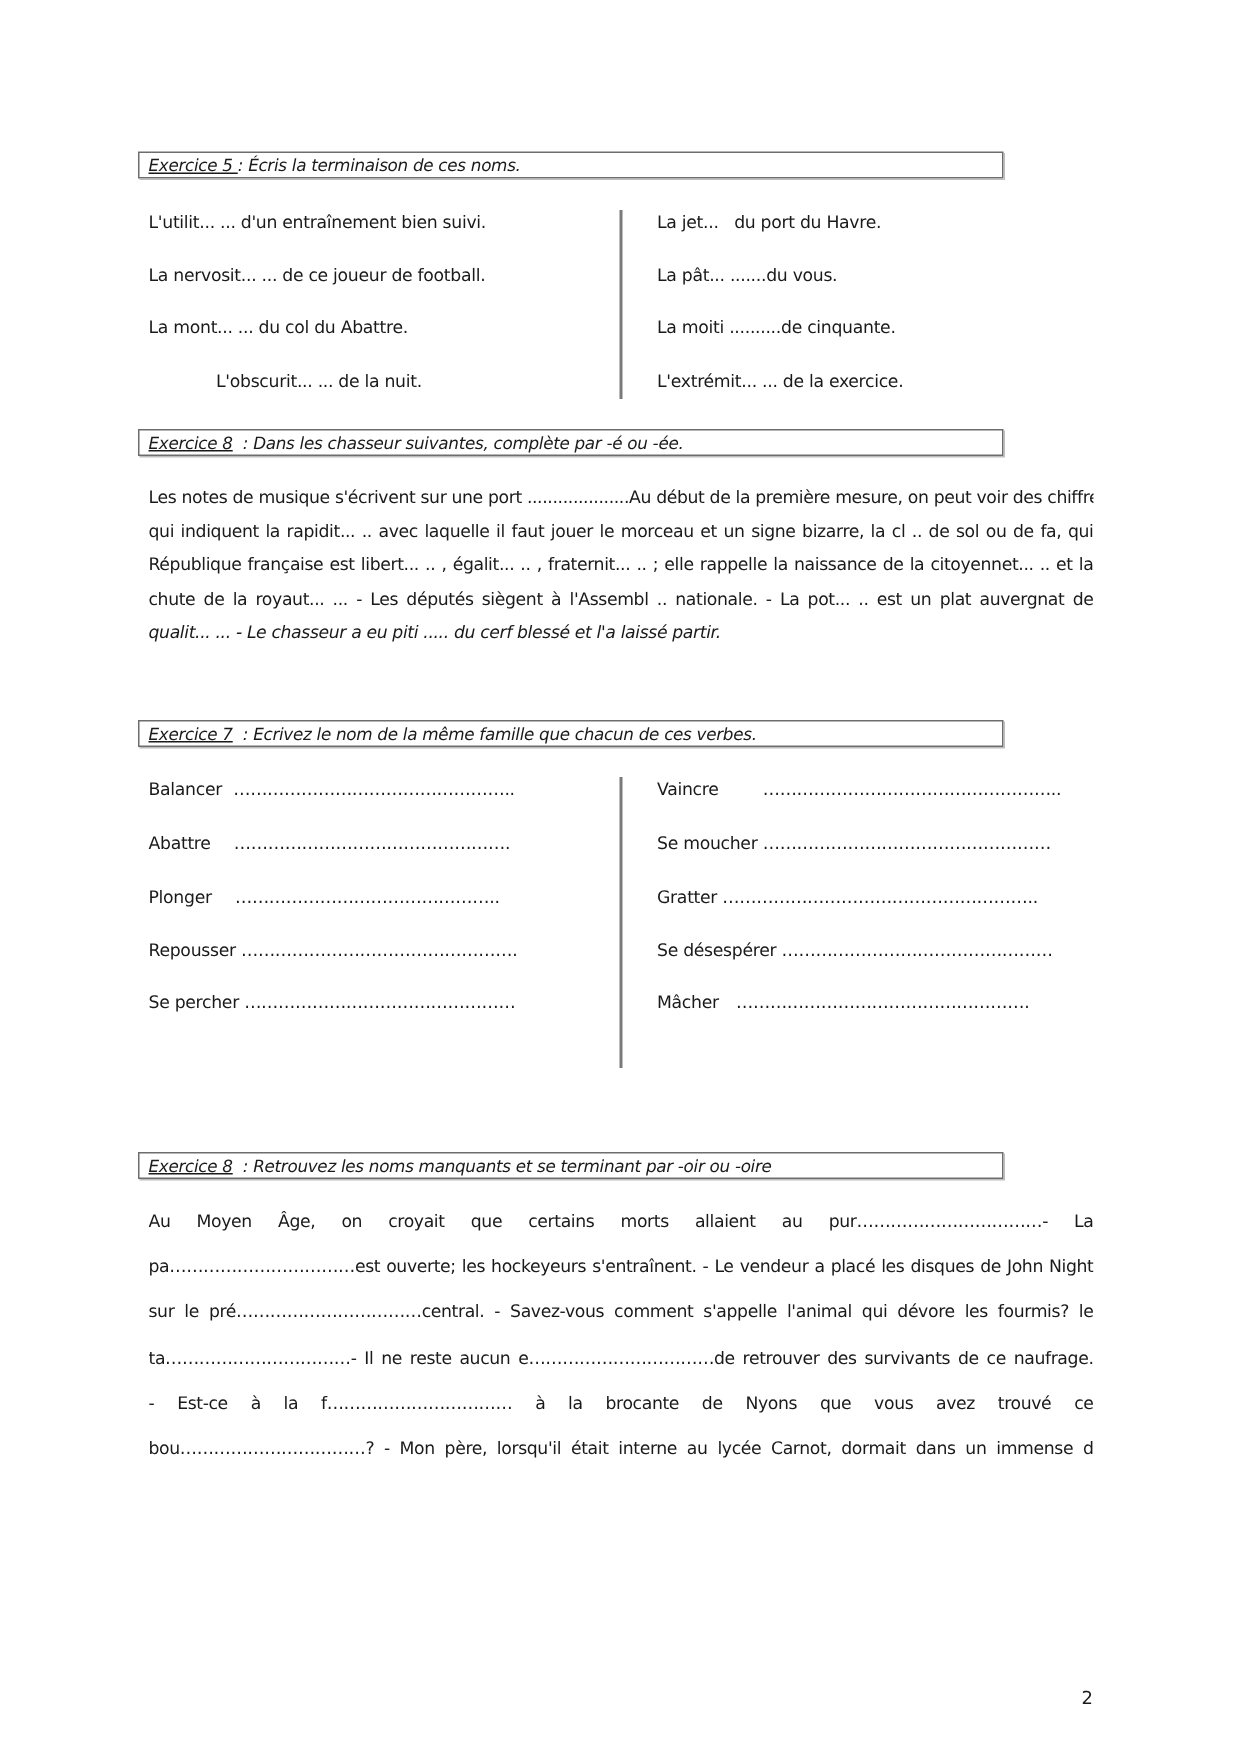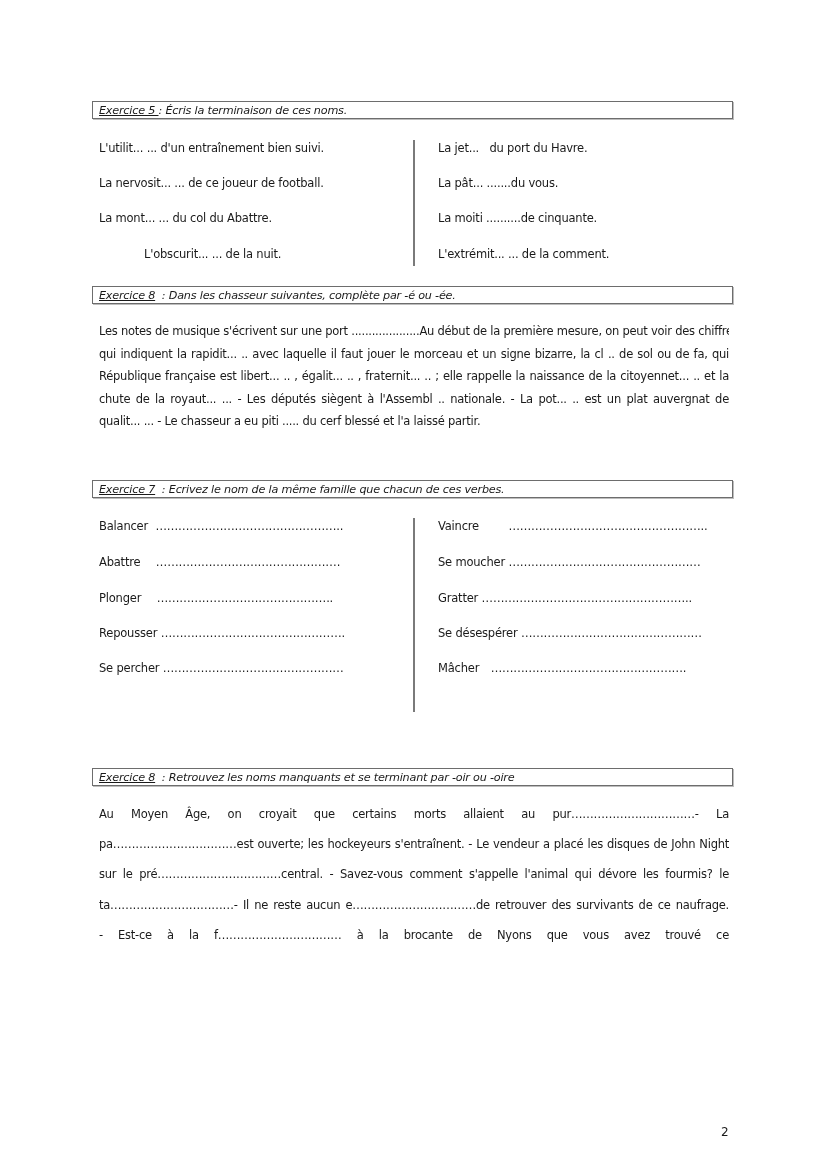--- a/index.html
+++ b/index.html
@@ -1,58 +1,58 @@
 <!DOCTYPE html>
 <html><head>
   <meta charset="utf-8">
   <style>
     html, body { margin: 0; padding: 0; background: #ffffff; }
     body {
       width: 828px; height: 1171px; position: relative; overflow: hidden;
       font-family: "DejaVu Sans", sans-serif; color: #1a1a1a;
     }
     .hdr {
-      position: absolute; left: 92px; width: 641px; height: 18px;
+      position: absolute; left: 92px; width: 577px; height: 18px;
       border: 1px solid #6d6d6d; box-shadow: 1px 1px 0 #bdbdbd;
       font-style: italic; font-size: 11.2px; line-height: 18px;
       padding-left: 6px; box-sizing: border-box; letter-spacing: -0.2px;
       white-space: nowrap;
     }
     .hdr .ex { text-decoration: underline; }
     .col-item {
       position: absolute; font-size: 11.5px; white-space: nowrap; letter-spacing: -0.2px;
     }
     .vline { position: absolute; width: 2px; background: #7a7a7a; left: 413px; }
     .para {
       position: absolute; left: 99px; width: 630px; font-size: 11.5px;
       text-align: justify; letter-spacing: -0.25px;
     }
     .para .ln { display: block; height: 22.5px; line-height: 22.5px; text-align: justify; text-align-last: justify; white-space: nowrap; overflow: hidden; }
-    .para .ln.last { text-align-last: left; }
+    .para .ln.last { text-align-last: left; font-style: italic; }
     .para8 .ln { height: 30.2px; line-height: 30.2px; }
     .pagenum { position: absolute; left: 721px; top: 1125px; font-size: 12px; }
   </style>
 </head>
 <body>
 
 <div class="hdr" style="top:101px;">
   <span class="ex">Exercice 5 </span><span> : Écris la terminaison de ces noms.</span>
 </div>
 <div>
   <div class="col-item" style="left:99px;top:141px;">L'utilit... ... d'un entraînement bien suivi.</div>
   <div class="col-item" style="left:99px;top:176px;">La nervosit... ... de ce joueur de football.</div>
   <div class="col-item" style="left:99px;top:211px;">La mont... ... du col du Abattre.</div>
   <div class="col-item" style="left:96px;top:247px;margin-left:48px;">L'obscurit... ... de la nuit.</div>
 </div>
 <div class="vline" style="top:140px;height:126px;"></div>
 <div>
   <div class="col-item" style="left:438px;top:141px;white-space:pre;">La jet...   du port du Havre.</div>
   <div class="col-item" style="left:438px;top:176px;">La pât... .......du vous.</div>
   <div class="col-item" style="left:438px;top:211px;">La moiti ..........de cinquante.</div>
-  <div class="col-item" style="left:438px;top:247px;">L'extrémit... ... de la comment.</div>
+  <div class="col-item" style="left:438px;top:247px;">L'extrémit... ... de la exercice.</div>
 </div>
 
 <div class="hdr" style="top:286px;">
   <span class="ex">Exercice 8</span><span style="white-space:pre;">  : Dans les chasseur suivantes, complète par -é ou -ée.</span>
 </div>
 <div class="para" style="top:320px;">
   <span class="ln">Les notes de musique s'écrivent sur une port ....................Au début de la première mesure, on peut voir des chiffres</span>
   <span class="ln">qui indiquent la rapidit... .. avec laquelle il faut jouer le morceau et un signe bizarre, la cl .. de sol ou  de fa, qui</span>
   <span class="ln">République française est libert... .. , égalit... .. , fraternit... .. ; elle rappelle la naissance de la citoyennet... .. et la</span>
   <span class="ln">chute de la royaut... ... - Les députés siègent à l'Assembl .. nationale. - La pot... .. est un plat auvergnat de</span>
@@ -110,15 +110,16 @@
 
 <div class="hdr" style="top:768px;">
   <span class="ex">Exercice 8</span><span style="white-space:pre;">  : Retrouvez les noms manquants et se terminant par -oir ou -oire</span>
 </div>
 <div class="para para8" style="top:799px;">
   <span class="ln">Au Moyen Âge, on croyait que certains morts allaient au pur……………………………- La</span>
   <span class="ln">pa……………………………est ouverte; les hockeyeurs s'entraînent. - Le vendeur a placé les disques de John Night</span>
   <span class="ln">sur le pré……………………………central. - Savez-vous comment s'appelle l'animal qui dévore les fourmis? le</span>
   <span class="ln">ta……………………………- Il ne reste aucun e……………………………de retrouver des survivants de ce naufrage.</span>
   <span class="ln">- Est-ce à la f…………………………… à la brocante de Nyons que vous avez trouvé ce</span>
+  <span class="ln">bou……………………………? - Mon père, lorsqu'il était interne au lycée Carnot, dormait dans un immense d</span>
 </div>
 
 <div class="pagenum">2</div>
 
 </body></html>

